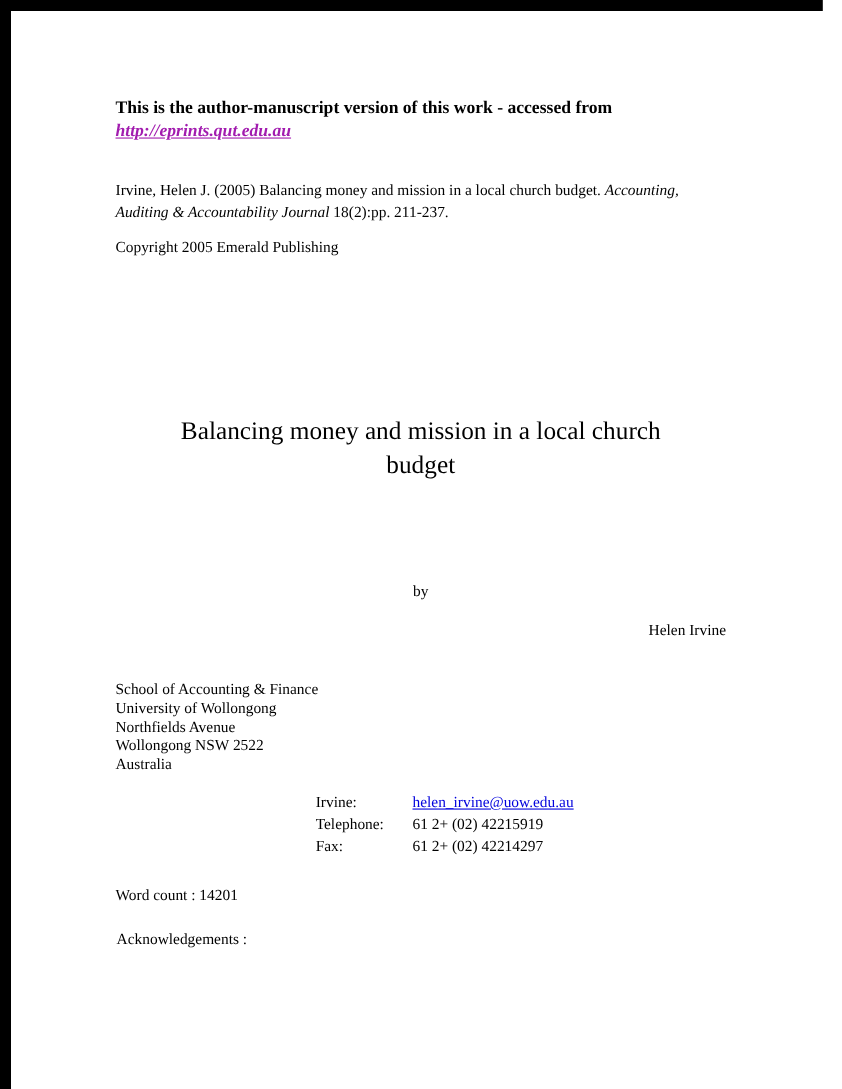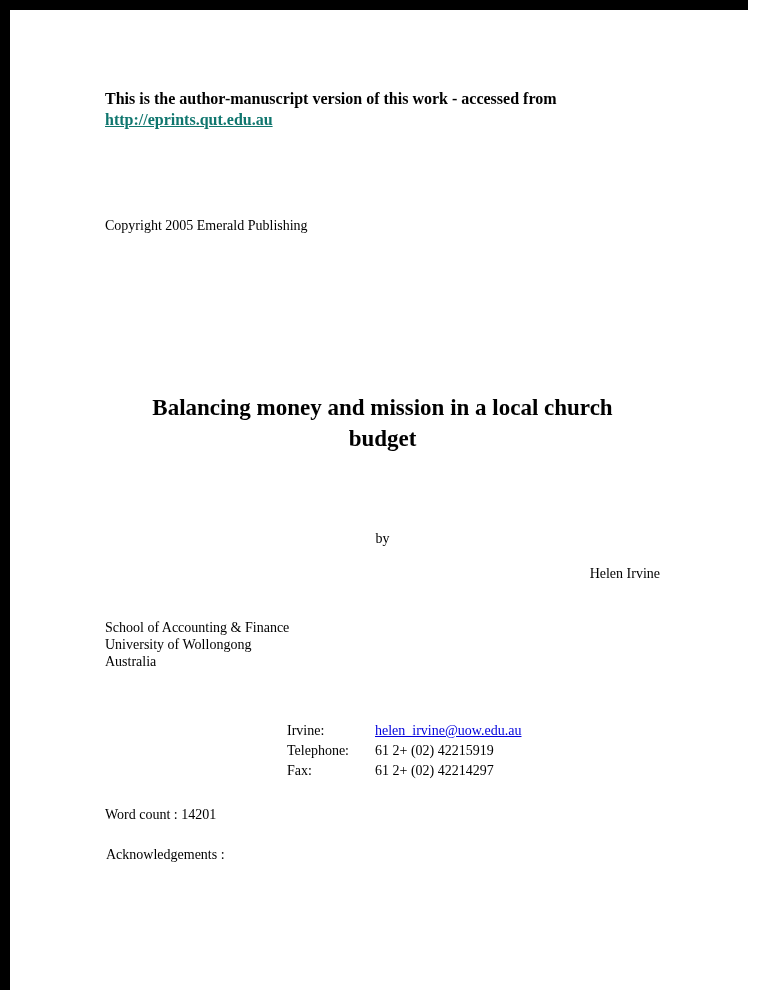--- a/index.html
+++ b/index.html
@@ -29,22 +29,22 @@
   .citation {
     position: absolute; left: 105px; top: 164px;
     font-size: 14px; line-height: 20px;
     white-space: nowrap;
   }
   .copyright {
     position: absolute; left: 105px; top: 216px;
     font-size: 14px; line-height: 20px;
   }
   .title {
-    position: absolute; left: 105px; top: 392px; width: 555px;
-    font-size: 23px; line-height: 31px; font-weight: bold;
+    position: absolute; left: 105px; top: 376px; width: 555px;
+    font-size: 23px; line-height: 31px; font-weight: normal;
     text-align: center;
   }
   .title .tline { display: block; }
   .by {
     position: absolute; left: 105px; top: 531px; width: 555px;
     font-size: 14px; text-align: center;
   }
   .author {
     position: absolute; left: 105px; top: 566px; width: 555px;
     font-size: 14px; text-align: right;
@@ -74,37 +74,40 @@
 </head>
 <body>
 
 <div class="page">
 
   <div class="bar-top" style="background: rgb(0, 0, 0);"></div>
   <div class="bar-left" style="background: rgb(0, 0, 0);"></div>
 
   <p class="notice">
     <span class="bold">This is the author-manuscript version of this work - accessed from</span><br>
-    <a href="#" class="link bold" style="color: #0f766e;">http://eprints.qut.edu.au</a>
+    <a href="#" class="link bold" style="color: #a21caf; font-style: italic;">http://eprints.qut.edu.au</a>
   </p>
 
+  <p class="citation"><span>Irvine, Helen J. (2005) Balancing money and mission in a local church budget. </span><i>Accounting,</i><br><i>Auditing &amp; Accountability Journal</i><span> 18(2):pp. 211-237.</span></p>
 
   <p class="copyright">Copyright 2005 Emerald Publishing</p>
 
   <h1 class="title">
     <span class="tline">Balancing money and mission in a local church</span>
     <span class="tline">budget</span>
   </h1>
 
   <p class="by">by</p>
   <p class="author">Helen Irvine</p>
 
   <div class="address">
     <div>School of Accounting &amp; Finance</div>
     <div>University of Wollongong</div>
+    <div>Northfields Avenue</div>
+    <div>Wollongong NSW 2522</div>
     <div>Australia</div>
   </div>
 
   <div class="contact">
     <div class="crow"><span class="clabel">Irvine:</span><a href="#" class="link" style="color: rgb(0, 0, 221); text-align: center;">helen_irvine@uow.edu.au</a></div>
     <div class="crow"><span class="clabel">Telephone:</span><span>61 2+ (02) 42215919</span></div>
     <div class="crow"><span class="clabel">Fax:</span><span>61 2+ (02) 42214297</span></div>
   </div>
 
   <p class="wordcount">Word count : 14201</p>

